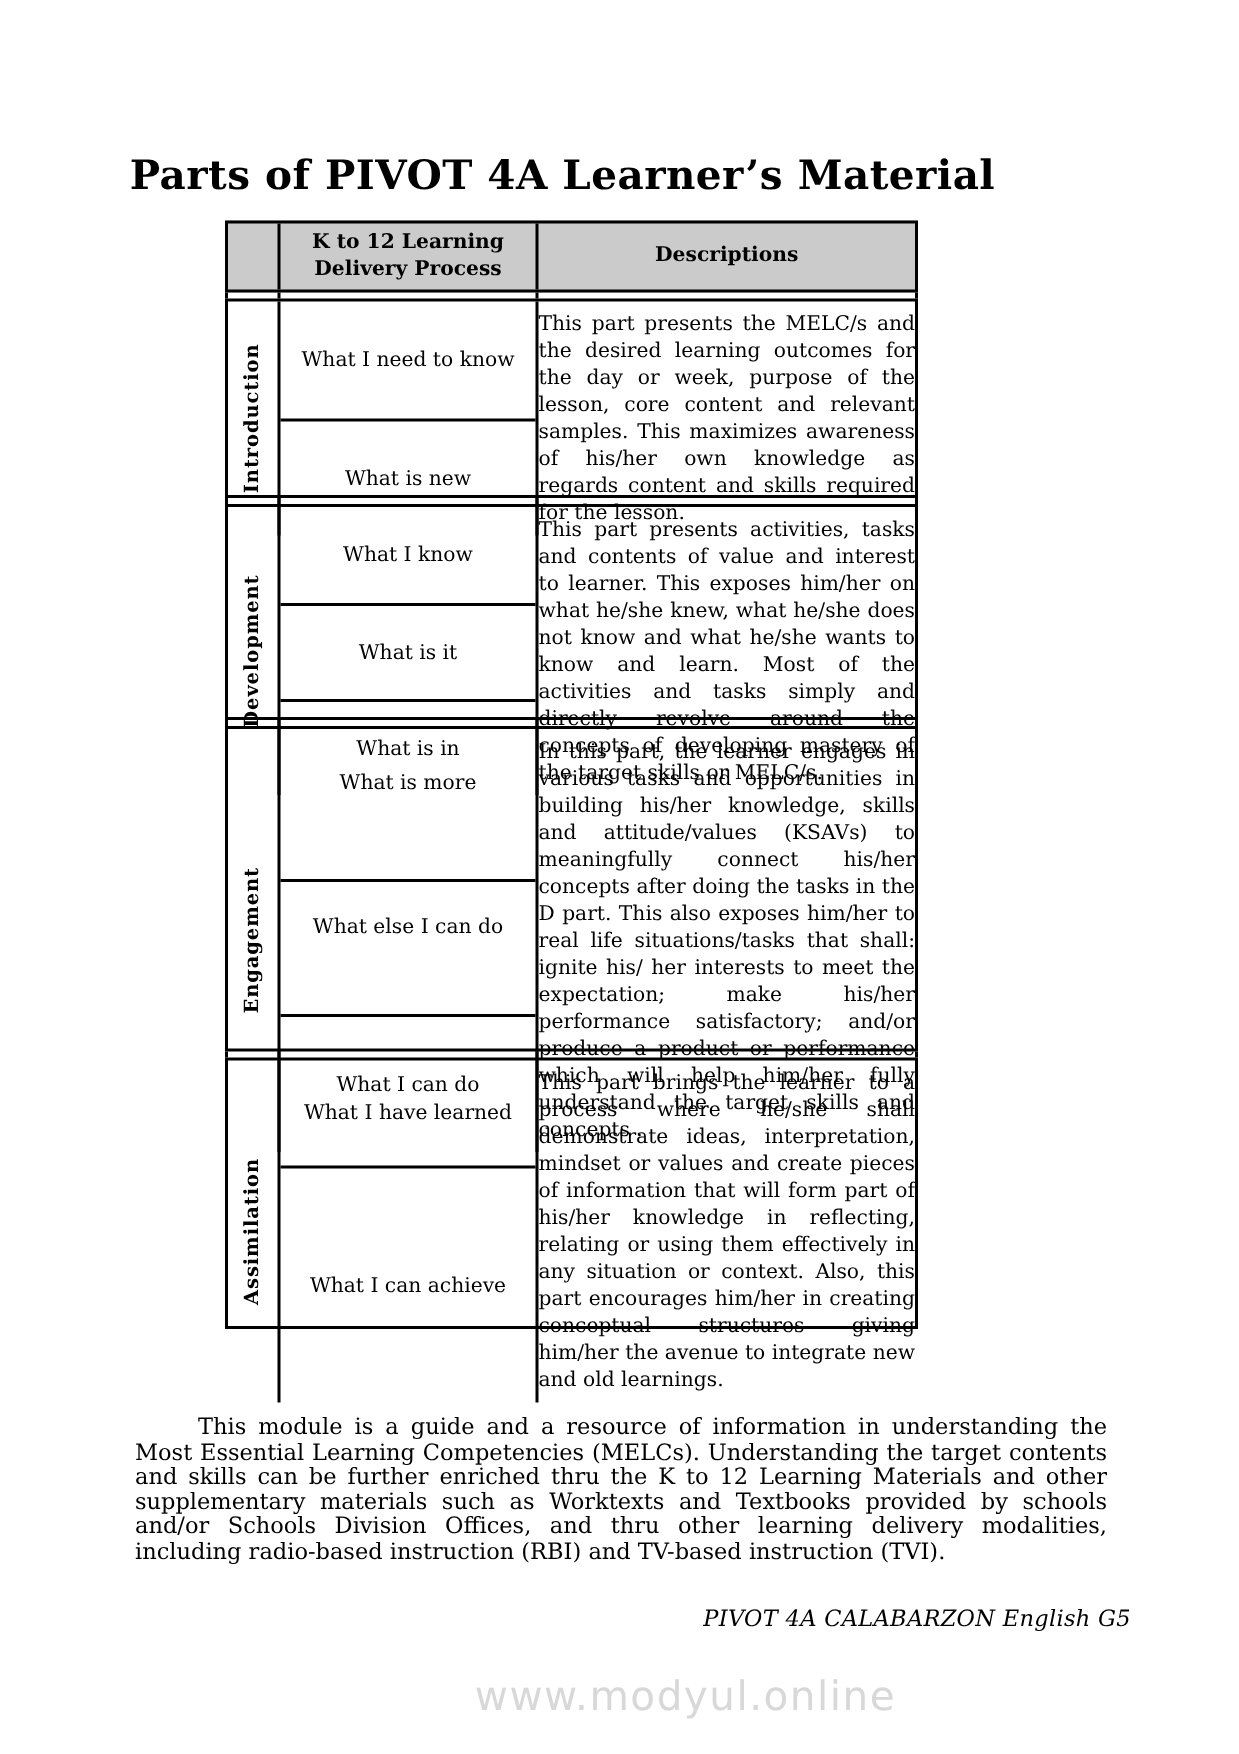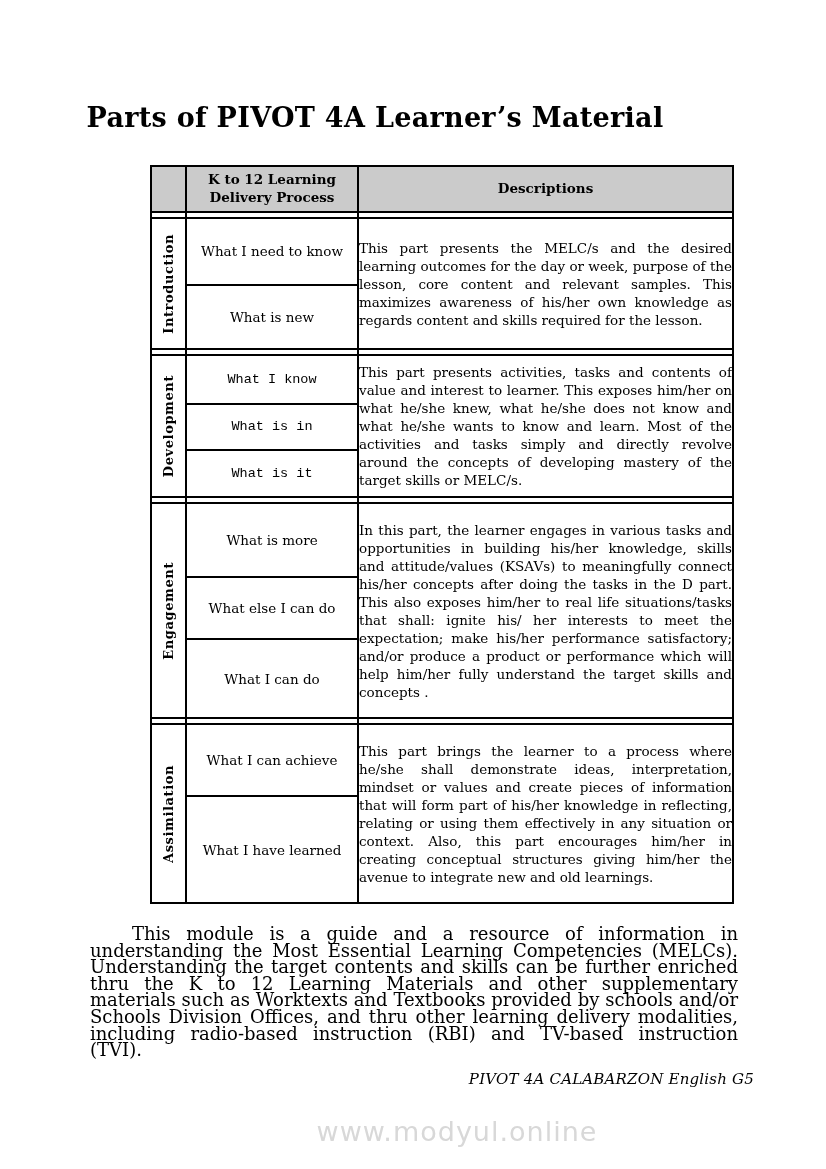--- a/index.html
+++ b/index.html
@@ -9,21 +9,21 @@
     background:#ffffff;
     font-family:"DejaVu Serif","Liberation Serif",serif;
     color:#000;
     overflow:hidden;
   }
   .title{
     position:absolute;top:102px;left:0;width:750px;
     text-align:center;
     font-size:27px;font-weight:bold;letter-spacing:.3px;
   }
-  .tbl{position:absolute;top:165px;left:150px;width:584px;}
+  .tbl{position:absolute;top:147px;left:150px;width:462px;}
   .header-row{
     display:grid;grid-template-columns:35px 172px 1fr;
     height:48px;box-sizing:border-box;
     background:var(--header-bg,#cbcbcb);
     border:2px solid var(--border,#000);
   }
   .header-row .hc{
     display:flex;align-items:center;justify-content:center;
     text-align:center;font-weight:bold;font-size:13.5px;line-height:1.3;
   }
@@ -50,22 +50,22 @@
   }
   .mid{border-right:2px solid var(--border,#000);display:grid;}
   .sub{
     display:flex;align-items:center;justify-content:center;
     box-sizing:border-box;font-size:13.5px;text-align:center;padding:2px 6px;
   }
   .sub + .sub{border-top:2px solid var(--border,#000);}
   .desc{display:flex;align-items:center;box-sizing:border-box;padding:6px 0;}
   .desc p{margin:0;font-size:13.5px;line-height:18px;text-align:justify;}
   .paragraph{
-    position:absolute;top:908px;left:90px;width:648px;
-    font-size:18px;line-height:16.6px;text-align:justify;text-indent:42px;
+    position:absolute;top:928px;left:90px;width:648px;
+    font-size:15px;line-height:16.6px;text-align:justify;text-indent:42px;
   }
   .footer{
     position:absolute;top:1070px;right:72px;
     font-style:italic;font-size:15px;letter-spacing:.2px;
   }
   .watermark{
     position:absolute;top:1116px;left:457px;transform:translateX(-50%);
     font-family:"DejaVu Sans","Liberation Sans",sans-serif;
     font-size:27px;letter-spacing:1px;
     color:var(--watermark,#d8d8d8);
@@ -109,45 +109,45 @@
         </div>
         <div class="spacer">
           <div class="sc1"></div>
           <div class="sc2"></div>
           <div class="sc3"></div>
         </div>
         <div class="group" style="height: 144px;">
           <div class="cat">
             <span class="vtext">Development</span>
           </div>
-          <div class="mid" style="grid-template-rows: 1fr 1fr 1fr; font-family: Liberation Mono, monospace;">
+          <div class="mid" style="grid-template-rows: 1fr 1fr 1fr;">
             <div class="sub">
               <span>What I know</span>
             </div>
             <div class="sub">
-              <span>What is in</span>
+              <span>What is it</span>
             </div>
             <div class="sub">
-              <span>What is it</span>
+              <span>What is in</span>
             </div>
           </div>
           <div class="desc">
             <p>This part presents activities, tasks and contents of value and interest to learner. This exposes him/her on what he/she knew, what he/she does not know and what he/she wants to know and learn. Most of the activities and tasks simply and directly revolve around the concepts of developing mastery of the target skills or MELC/s.</p>
           </div>
         </div>
         <div class="spacer">
           <div class="sc1"></div>
           <div class="sc2"></div>
           <div class="sc3"></div>
         </div>
         <div class="group" style="height: 217px;">
           <div class="cat">
             <span class="vtext">Engagement</span>
           </div>
-          <div class="mid" style="grid-template-rows: 72px 62px 1fr;">
+          <div class="mid" style="grid-template-rows: 72px 62px 1fr; gap: 28px;">
             <div class="sub">
               <span>What is more</span>
             </div>
             <div class="sub">
               <span>What else I can do</span>
             </div>
             <div class="sub">
               <span>What I can do</span>
             </div>
           </div>
@@ -159,24 +159,24 @@
           <div class="sc1"></div>
           <div class="sc2"></div>
           <div class="sc3"></div>
         </div>
         <div class="group" style="height: 181px;">
           <div class="cat">
             <span class="vtext">Assimilation</span>
           </div>
           <div class="mid" style="grid-template-rows: 70px 1fr;">
             <div class="sub">
-              <span>What I can achieve</span>
+              <span>What I have learned</span>
             </div>
             <div class="sub">
-              <span>What I have learned</span>
+              <span>What I can achieve</span>
             </div>
           </div>
           <div class="desc">
             <p>This part brings the learner to a process where he/she shall demonstrate ideas, interpretation, mindset or values and create pieces of information that will form part of his/her knowledge in reflecting, relating or using them effectively in any situation or context. Also, this part encourages him/her in creating conceptual structures giving him/her the avenue to integrate new and old learnings.</p>
           </div>
         </div>
       </div>
   </div>
 
   <p class="paragraph">This module is a guide and a resource of information in understanding the Most Essential Learning Competencies (MELCs). Understanding the target contents and skills can be further enriched thru the K to 12 Learning Materials and other supplementary materials such as Worktexts and Textbooks provided by schools and/or Schools Division Offices, and thru other learning delivery modalities, including radio-based instruction (RBI) and TV-based instruction (TVI).</p>

